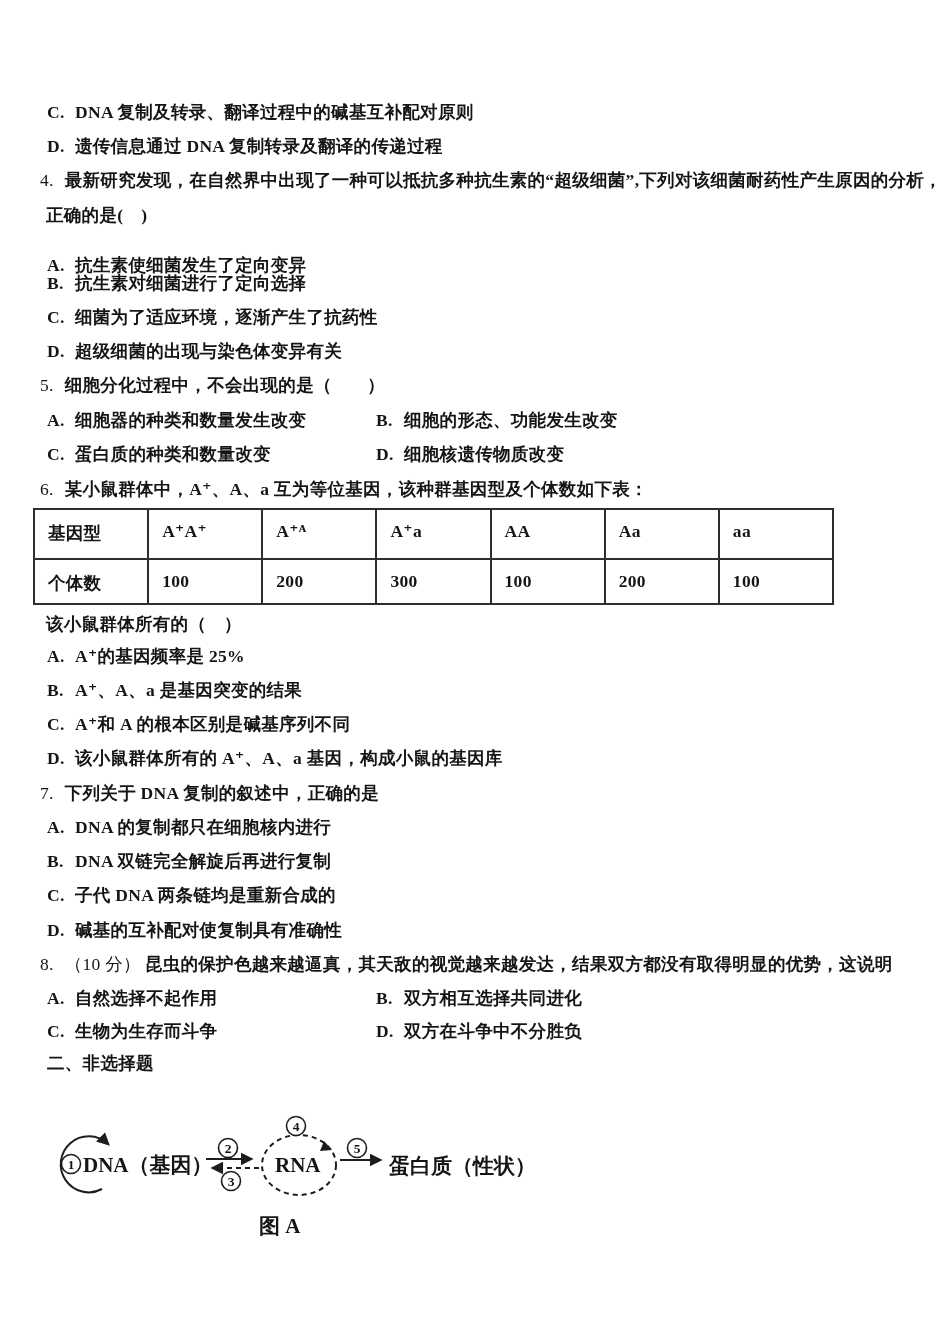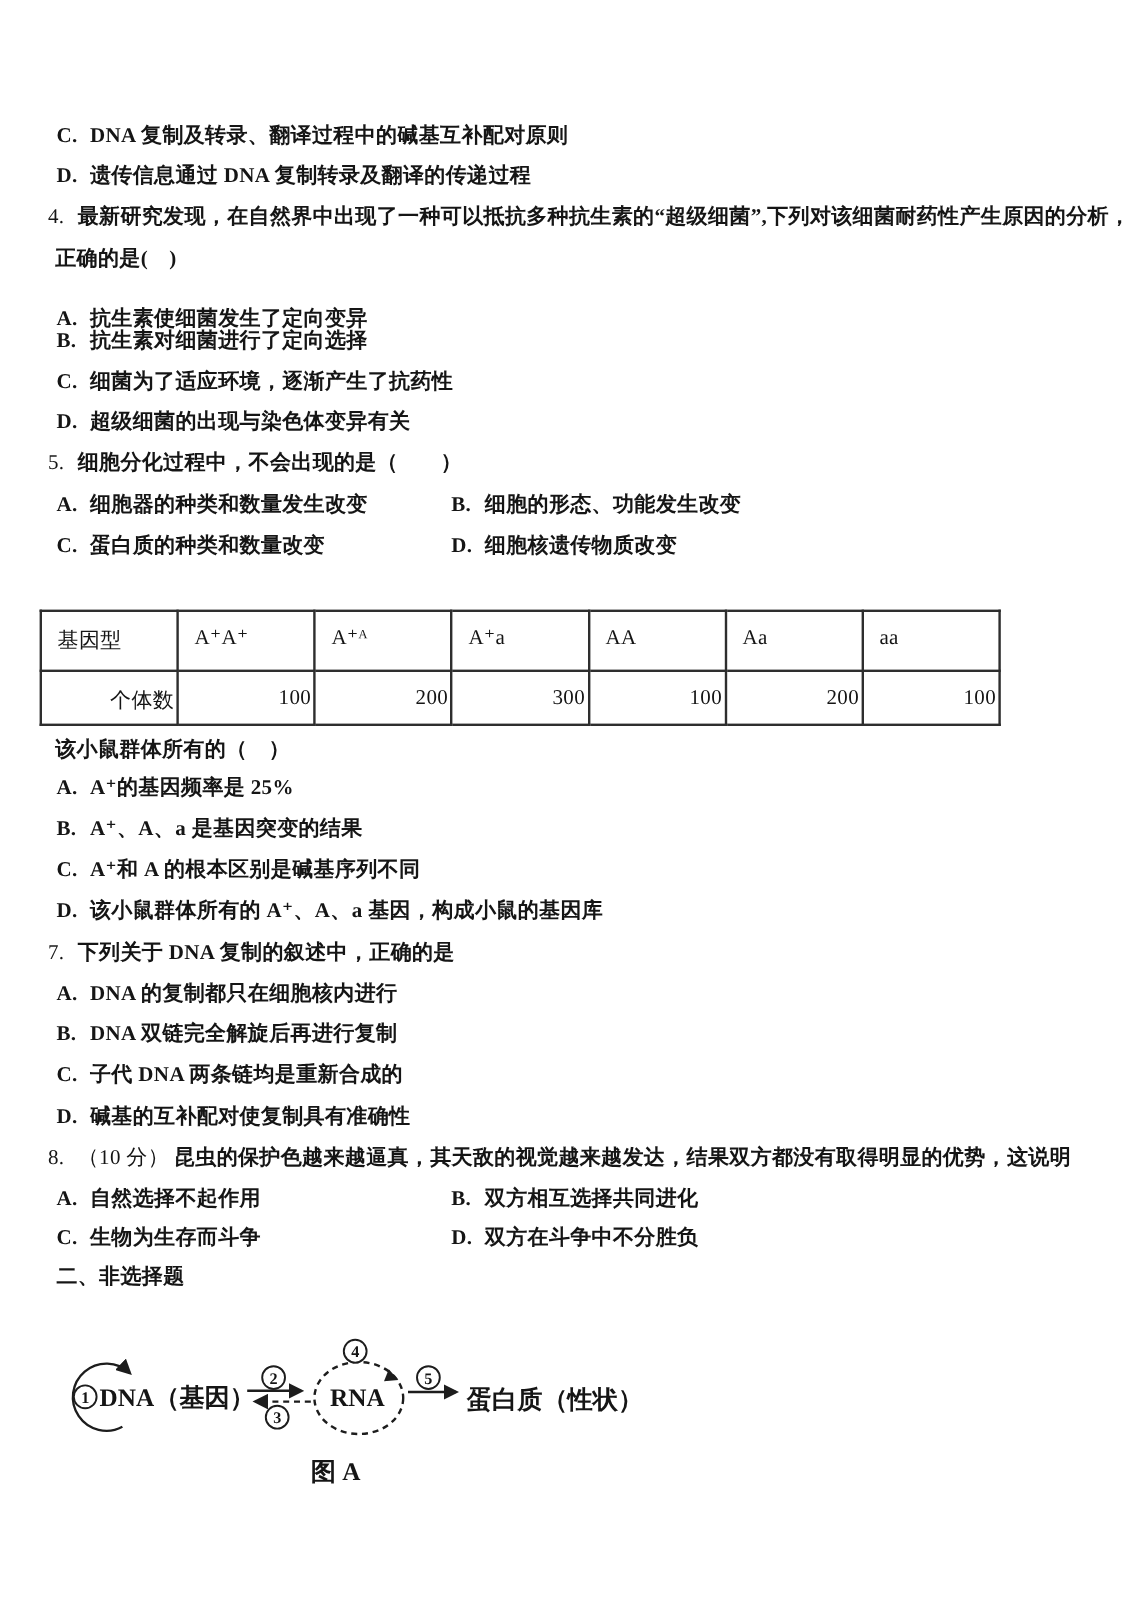--- a/index.html
+++ b/index.html
@@ -17,24 +17,24 @@
   }
   .num { font-weight:400; display:inline-block; margin-right:11px; }
   .score { font-weight:400; display:inline-block; margin-right:4px;font-family:Liberation Serif, serif; }
   .lbl { display:inline-block; min-width:28px; font-weight:bold; }
   table.gtable {
     position:absolute; left:33px; top:508px; width:801px;
     border-collapse:collapse; table-layout:fixed;
   }
   table.gtable td {
     border:2px solid #2e2e2e; vertical-align:top;
-    padding:11px 2px 0 13px; font-weight:normal; font-size:17.5px;
+    padding:11px 2px 0 13px; font-weight:bold; font-size:17.5px;
     letter-spacing:0.3px; overflow:hidden;
   }
-  tr.r1 { height:50px; } tr.r2 { height:45px;text-align:right; }
+  tr.r1 { height:50px; } tr.r2 { height:45px; }
   svg .ln { stroke:#1d1d1d; stroke-width:2; fill:none; }
   svg .dash { stroke-dasharray:5 4; }
   svg .stepc { stroke:#1d1d1d; stroke-width:1.6; fill:#ffffff; }
   svg .stept { font:bold 13.5px "Liberation Serif","DejaVu Serif",serif; text-anchor:middle; fill:#151515; }
   svg .nodet { font:bold 21px "Liberation Serif","DejaVu Serif",serif; fill:#151515; }
 </style>
 </head>
 <body>
 
 <div class="page">
@@ -48,20 +48,21 @@
   <div class="t" style="left:47px; top:272px"><span class="lbl">B.</span><span>抗生素对细菌进行了定向选择</span></div>
   <div class="t" style="left:47px; top:306px"><span class="lbl">C.</span><span>细菌为了适应环境，逐渐产生了抗药性</span></div>
   <div class="t" style="left:47px; top:340px"><span class="lbl">D.</span><span>超级细菌的出现与染色体变异有关</span></div>
 
   <div class="t" style="left:40px; top:374px"><span class="num">5.</span><span>细胞分化过程中，不会出现的是（　　）</span></div>
   <div class="t" style="left:47px;  top:409px"><span class="lbl">A.</span><span>细胞器的种类和数量发生改变</span></div>
   <div class="t" style="left:376px; top:409px"><span class="lbl">B.</span><span>细胞的形态、功能发生改变</span></div>
   <div class="t" style="left:47px;  top:443px"><span class="lbl">C.</span><span>蛋白质的种类和数量改变</span></div>
   <div class="t" style="left:376px; top:443px"><span class="lbl">D.</span><span>细胞核遗传物质改变</span></div>
 
+  <div class="t" style="left:40px; top:478px"><span class="num">6.</span><span>某小鼠群体中，A⁺、A、a 互为等位基因，该种群基因型及个体数如下表：</span></div>
 
   <table class="gtable">
     <tbody>
         <tr class="r1">
       <td>基因型</td>
       <td>A⁺A⁺</td>
       <td>A⁺ᴬ</td>
       <td>A⁺a</td>
       <td>AA</td>
       <td>Aa</td>

